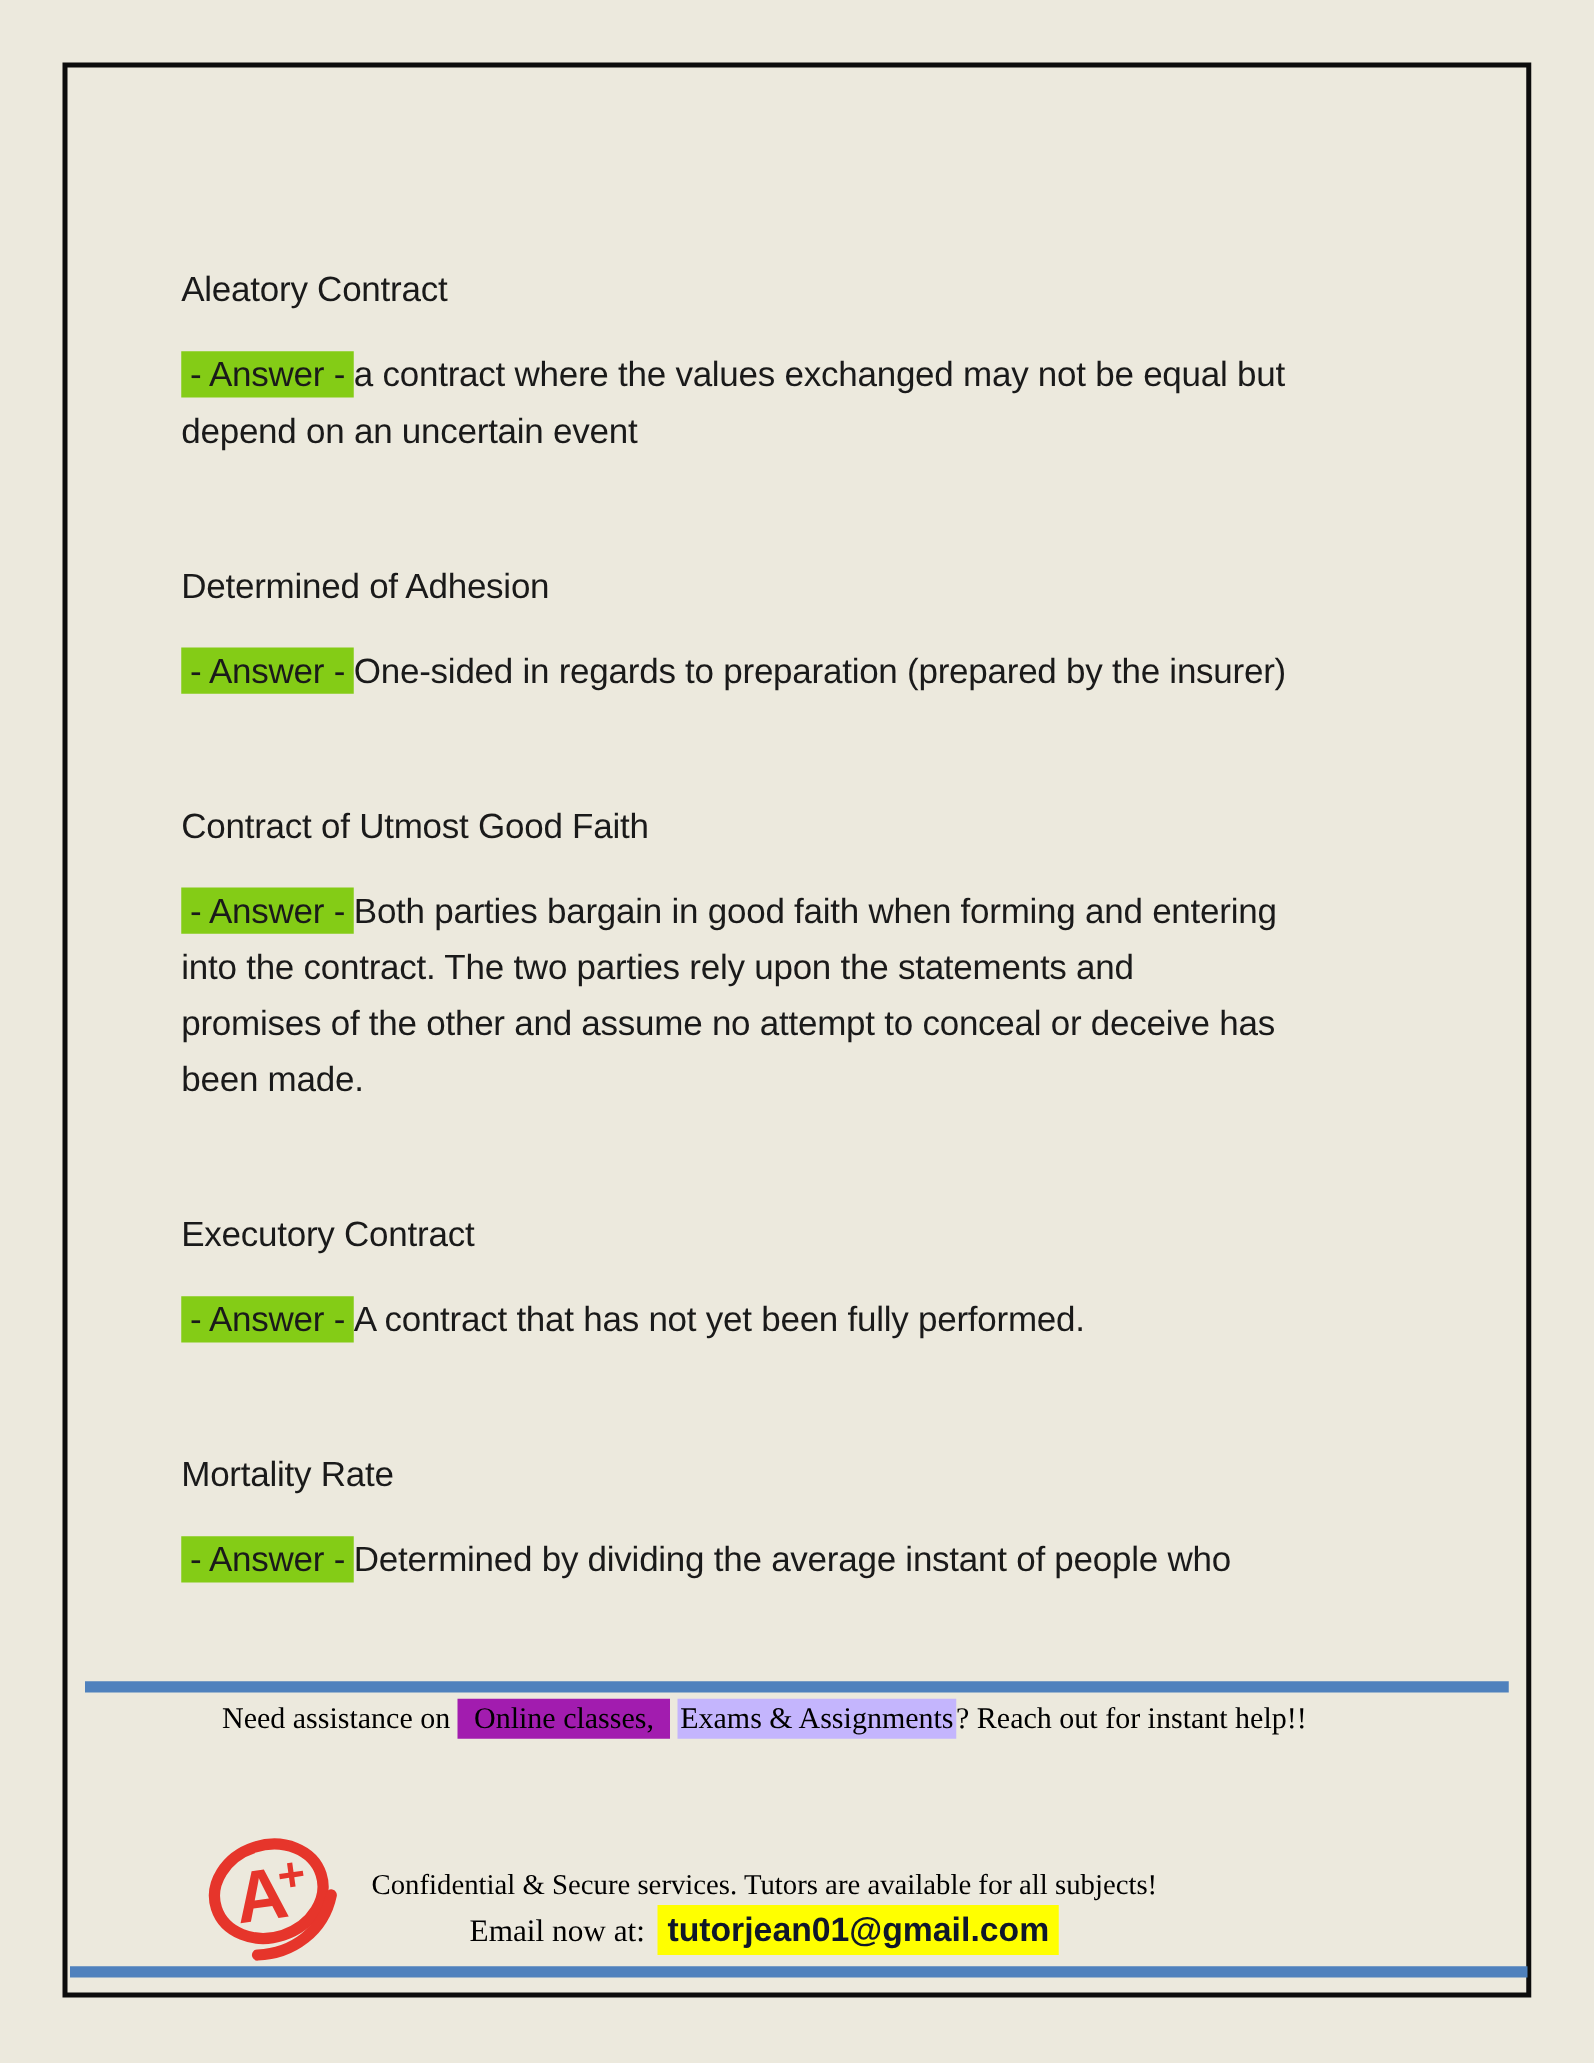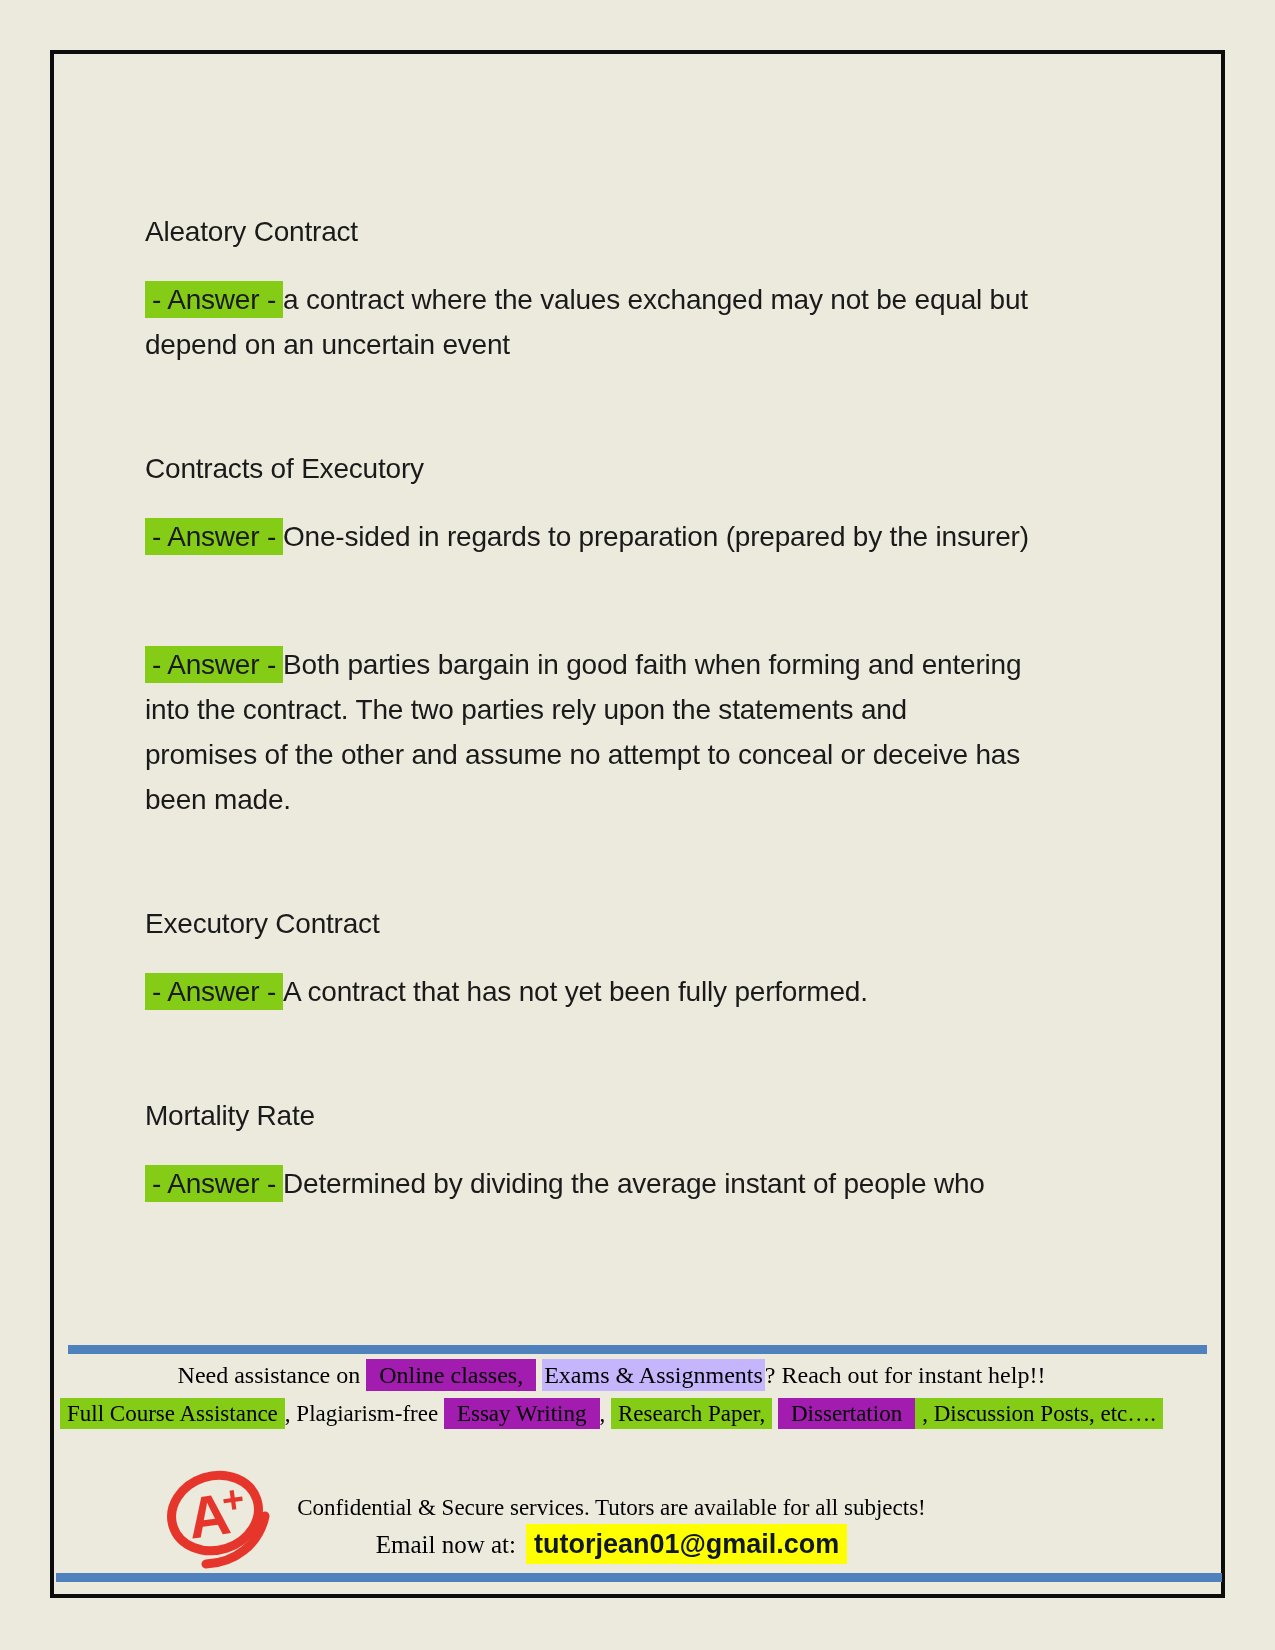--- a/index.html
+++ b/index.html
@@ -61,25 +61,26 @@
 
   <main class="content">
 
     <section class="card">
       <h2 class="term">Aleatory Contract</h2>
       <p class="answer"><span class="hl-yellow">- Answer -</span><span class="answer-text">a contract where the values exchanged may not be equal but
 depend on an uncertain event</span></p>
     </section>
 
     <section class="card">
-      <h2 class="term">Contracts of Executory</h2>
+      <h2 class="term">Determined of Adhesion</h2>
       <p class="answer"><span class="hl-yellow">- Answer -</span><span class="answer-text">One-sided in regards to preparation (prepared by the insurer)</span></p>
     </section>
 
     <section class="card">
+      <h2 class="term">Contract of Utmost Good Faith</h2>
       <p class="answer"><span class="hl-yellow">- Answer -</span><span class="answer-text">Both parties bargain in good faith when forming and entering
 into the contract. The two parties rely upon the statements and
 promises of the other and assume no attempt to conceal or deceive has
 been made.</span></p>
     </section>
 
     <section class="card">
       <h2 class="term">Executory Contract</h2>
       <p class="answer"><span class="hl-yellow">- Answer -</span><span class="answer-text">A contract that has not yet been fully performed.</span></p>
     </section>
@@ -88,21 +89,20 @@
       <h2 class="term">Mortality Rate</h2>
       <p class="answer"><span class="hl-yellow">- Answer -</span><span class="answer-text">Determined by dividing the average instant of people who</span></p>
     </section>
 
   </main>
 
   <div class="divider divider-top"></div>
 
   <div class="footer-line promo-1"><span class="hl-none">Need assistance on </span><span class="hl-cyan">Online classes,</span><span class="hl-none"> </span><span class="hl-green">Exams &amp; Assignments</span><span class="hl-none">? Reach out for instant help!!</span></div>
 
-  <div class="footer-line promo-2"><span class="hl-yellow">Full Course Assistance</span><span class="hl-none">, Plagiarism-free </span><span class="hl-cyan">Essay Writing</span><span class="hl-none">, </span><span class="hl-yellow">Research Paper,</span><span class="hl-none"> </span><span class="hl-cyan">Dissertation</span><span class="hl-yellow">, Discussion Posts, etc….</span></div>
 
   <svg class="logo" viewBox="0 0 114 114" xmlns="http://www.w3.org/2000/svg">
     <ellipse cx="55" cy="55" rx="44" ry="37" transform="rotate(-18 55 55)" fill="none" stroke="#e6352b" stroke-width="9"></ellipse>
     <path d="M 46 106 C 74 105 99 87 105 58" fill="none" stroke="#e6352b" stroke-width="9" stroke-linecap="round"></path>
     <text x="28" y="78" font-family="Liberation Sans, sans-serif" font-size="58" font-weight="700" fill="#e6352b" transform="rotate(-8 50 58)">A</text>
     <text x="64" y="58" font-family="Liberation Sans, sans-serif" font-size="38" font-weight="700" fill="#e6352b" transform="rotate(-8 50 58)">+</text>
   </svg>
 
   <div class="footer-line secure">Confidential &amp; Secure services. Tutors are available for all subjects!</div>
 

